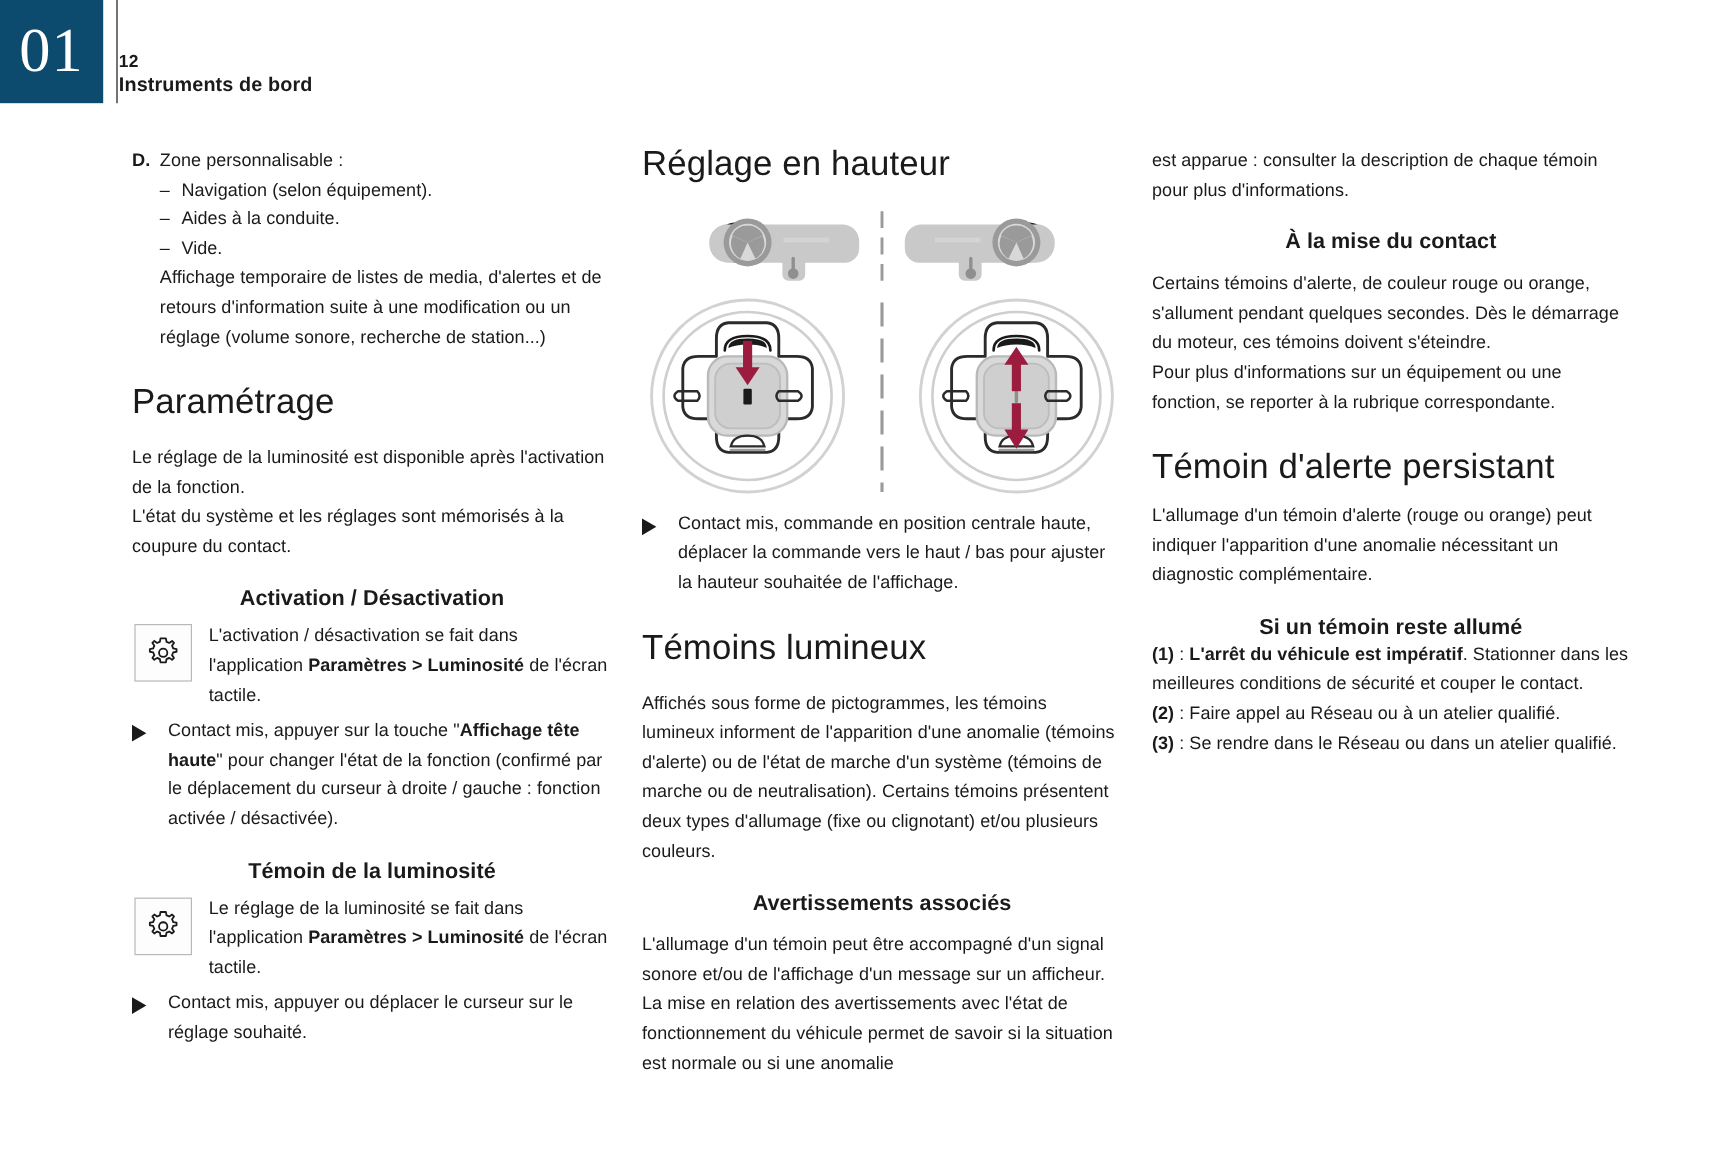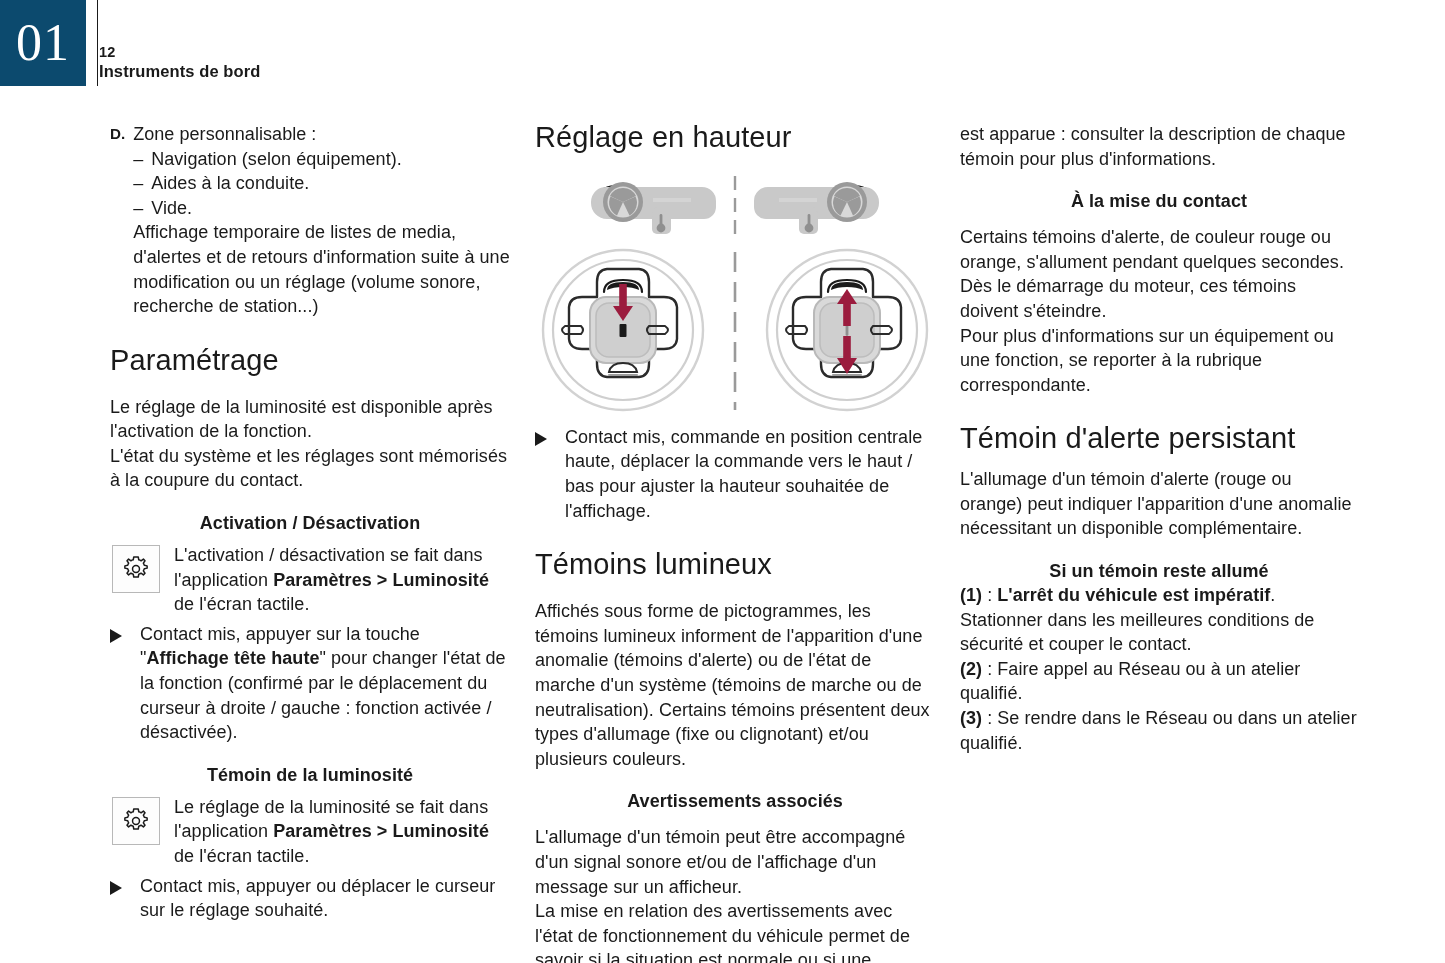--- a/index.html
+++ b/index.html
@@ -39,21 +39,21 @@
     letter-spacing: .1px;
   }
 
   
   .col { position: absolute; top: 122px; }
   .col-left   { left: 110px; width: 400px; }
   .col-mid    { left: 535px; width: 400px; }
   .col-right  { left: 960px; width: 398px; }
 
   p, li, .txt {
-    font-size: 18px;
+    font-size: 15px;
     line-height: 24.6px;
     letter-spacing: .05px;
   }
   .h1 {
     font-size: 29px;
     font-weight: 300;
     letter-spacing: .1px;
     line-height: 1.1;
   }
   .h2 {
@@ -301,21 +301,21 @@
 
     <p>est apparue : consulter la description de chaque témoin pour plus d'informations.</p>
 
     <h2 class="h2 mt-18">À la mise du contact</h2>
 
     <p class="mt-12">Certains témoins d'alerte, de couleur rouge ou orange, s'allument pendant quelques secondes. Dès le démarrage du moteur, ces témoins doivent s'éteindre.</p>
     <p>Pour plus d'informations sur un équipement ou une fonction, se reporter à la rubrique correspondante.</p>
 
     <h1 class="h1 mt-24">Témoin d'alerte persistant</h1>
 
-    <p class="mt-12">L'allumage d'un témoin d'alerte (rouge ou orange) peut indiquer l'apparition d'une anomalie nécessitant un disponible complémentaire.</p>
+    <p class="mt-12">L'allumage d'un témoin d'alerte (rouge ou orange) peut indiquer l'apparition d'une anomalie nécessitant un diagnostic complémentaire.</p>
 
     <h2 class="h2 mt-18">Si un témoin reste allumé</h2>
 
 
     <p class="txt">
       <b>(1)</b><span> : </span><b>L'arrêt du véhicule est impératif</b><span>. Stationner dans les meilleures conditions de sécurité et couper le contact.</span>
     </p>
 
     <p class="txt">
       <b>(2)</b><span> : Faire appel au Réseau ou à un atelier qualifié.</span>

